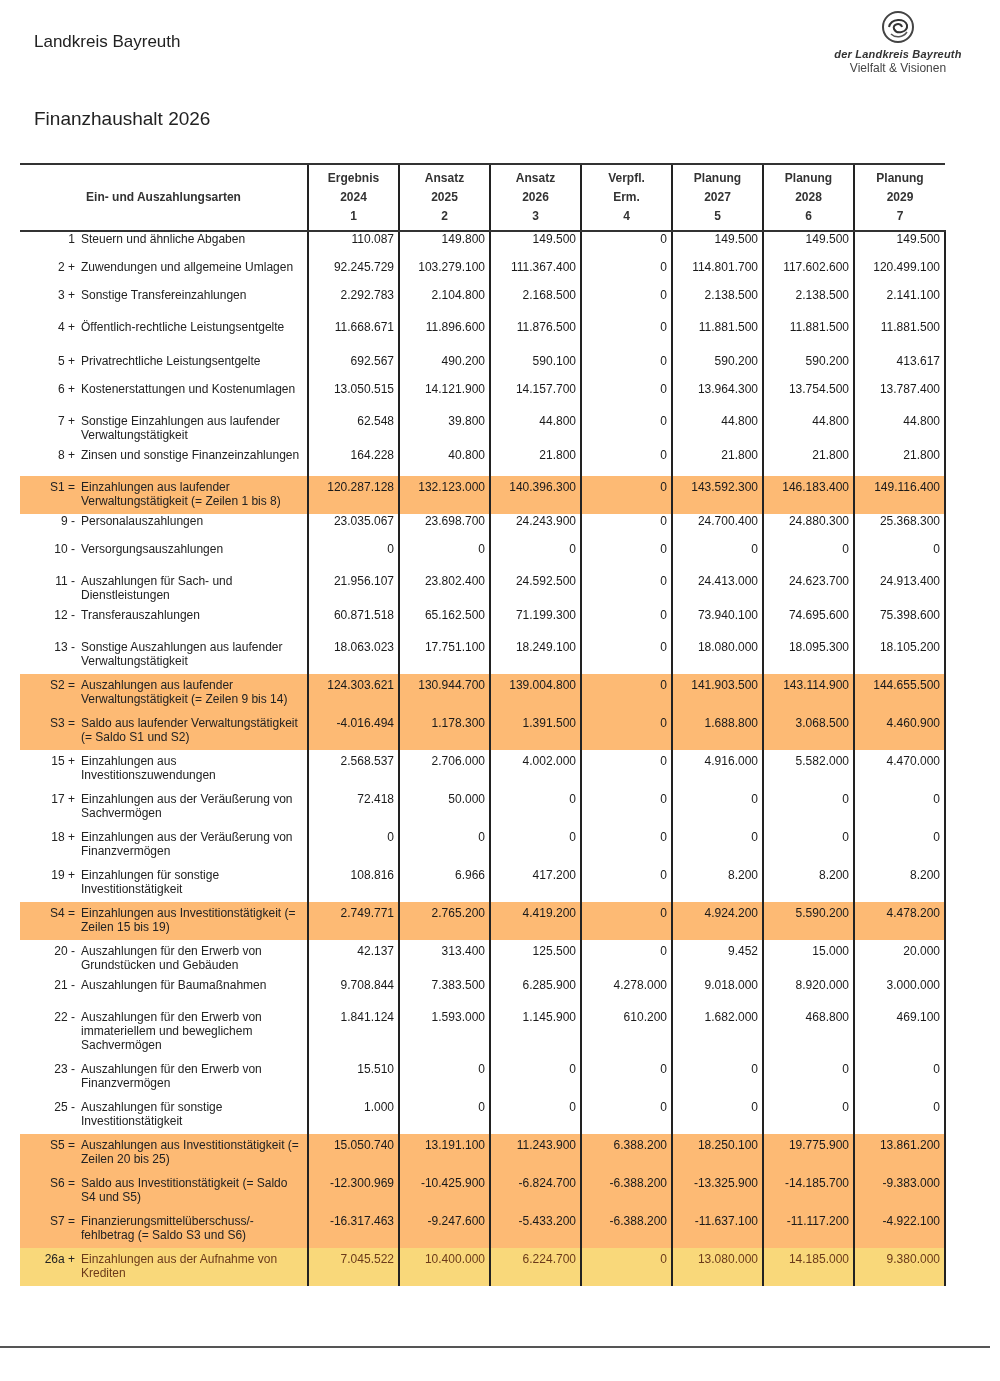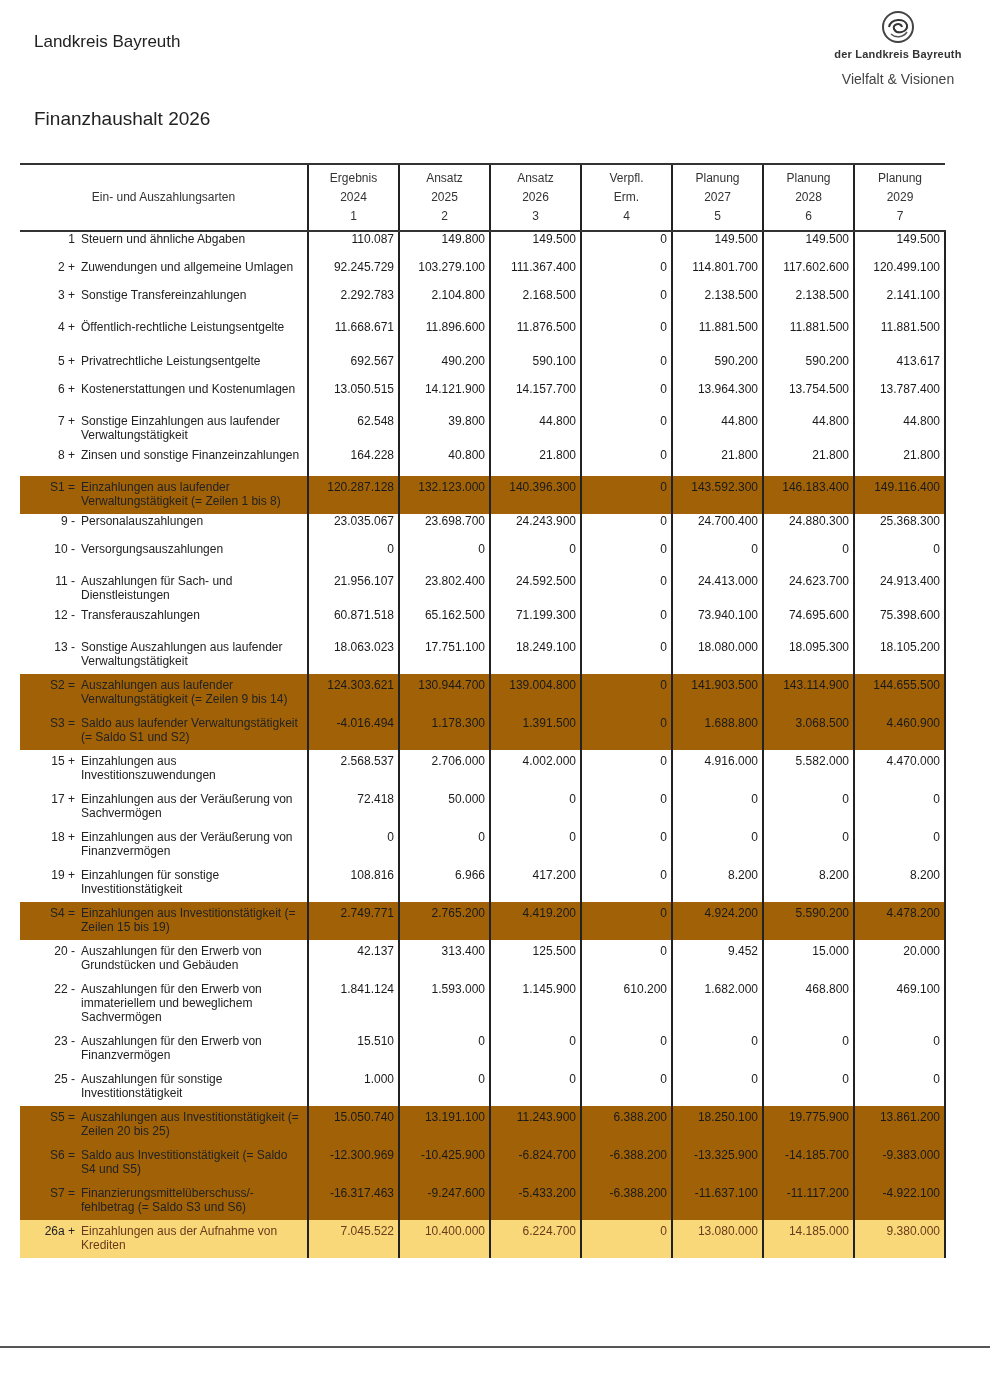--- a/index.html
+++ b/index.html
@@ -4,47 +4,47 @@
   <style>
     html, body { margin: 0; padding: 0; background: #ffffff; }
     body {
       width: 1000px; height: 1381px; position: relative; overflow: hidden;
       font-family: "Liberation Sans", sans-serif; color: #1a1a1a;
     }
     .h1 { position: absolute; left: 34px; top: 32px; font-size: 17px; color: #222; }
     .h2 { position: absolute; left: 34px; top: 68px; font-size: 19px; color: #222; margin-top: 40px; }
     .logo { position: absolute; left: 828px; top: 10px; width: 140px; text-align: center; }
     .logo svg { display: block; margin: 0 auto; }
-    .logo .l1 { font-size: 11px; font-weight: bold; color: #333; margin-top: 4px; letter-spacing: 0.2px; }
-    .logo .l2 { font-size: 14px; color: #444; margin-top: 11px; }
+    .logo .l1 { font-size: 11px; font-weight: bold; color: #333; margin-top: 4px; letter-spacing: 0.2px; font-style: italic; }
+    .logo .l2 { font-size: 12px; color: #444; margin-top: 1px; }
 
     table.fin {
       position: absolute; left: 20px; top: 163px; width: 925px;
       border-collapse: collapse; table-layout: fixed; font-size: 12px;
     }
     table.fin col.c-lbl { width: 288px; }
     table.fin col.c-num { width: 91px; }
     table.fin thead th {
-      font-weight: normal; font-size: 12px; color: #333; line-height: 19px;
+      font-weight: bold; font-size: 12px; color: #333; line-height: 19px;
       padding: 4px 4px 4px 4px; vertical-align: middle; text-align: center;
       border-top: 2px solid #333; border-bottom: 2px solid #333;
     }
     table.fin thead th.num { border-left: 2px solid #222; }
     table.fin tbody td { padding: 0 4px; vertical-align: top; line-height: 14px; }
     table.fin tbody td.num { text-align: right; border-left: 2px solid #222; }
     table.fin tbody td.lbl { padding-left: 0; }
     table.fin tbody td.last { border-right: 2px solid #222; }
     table.fin thead th.last { border-right: 0; }
     .rowwrap { display: flex; }
     .rno { width: 55px; text-align: right; padding-right: 6px; flex: none; color: #222; }
     .rtx { flex: 1; color: #222; }
     tr.r td { height: 28px; padding-top: 5px; }
     tr.r.tall td { height: 34px; padding-top: 4px; }
     tr.r.xtall td { height: 48px; padding-top: 4px; }
-    tr.sum td { background: #a16207; }
+    tr.sum td { background: #fdba74; }
     tr.hl td { background: #f9d87a; }
     tr.hl td .rtx, tr.hl td.num { color: #6b3a1a; }
     table.fin tbody tr:last-child td { border-bottom: 0; }
     .bottom-line { position: absolute; left: 0; top: 1346px; width: 990px; border-top: 2px solid #555; }
   </style>
 </head>
 <body>
 
 <div class="h1">Landkreis Bayreuth</div>
 <div class="h2">Finanzhaushalt  2026</div>
@@ -406,20 +406,35 @@
           </div>
         </td>
         <td class="num">42.137</td>
         <td class="num">313.400</td>
         <td class="num">125.500</td>
         <td class="num">0</td>
         <td class="num">9.452</td>
         <td class="num">15.000</td>
         <td class="num last">20.000</td>
       </tr>
+      <tr class="r">
+        <td class="lbl">
+          <div class="rowwrap">
+            <span class="rno">21 -</span>
+            <span class="rtx">Auszahlungen für Baumaßnahmen</span>
+          </div>
+        </td>
+        <td class="num">9.708.844</td>
+        <td class="num">7.383.500</td>
+        <td class="num">6.285.900</td>
+        <td class="num">4.278.000</td>
+        <td class="num">9.018.000</td>
+        <td class="num">8.920.000</td>
+        <td class="num last">3.000.000</td>
+      </tr>
       <tr class="r xtall">
         <td class="lbl">
           <div class="rowwrap">
             <span class="rno">22 -</span>
             <span class="rtx">Auszahlungen für den Erwerb von immateriellem und beweglichem Sachvermögen</span>
           </div>
         </td>
         <td class="num">1.841.124</td>
         <td class="num">1.593.000</td>
         <td class="num">1.145.900</td>

